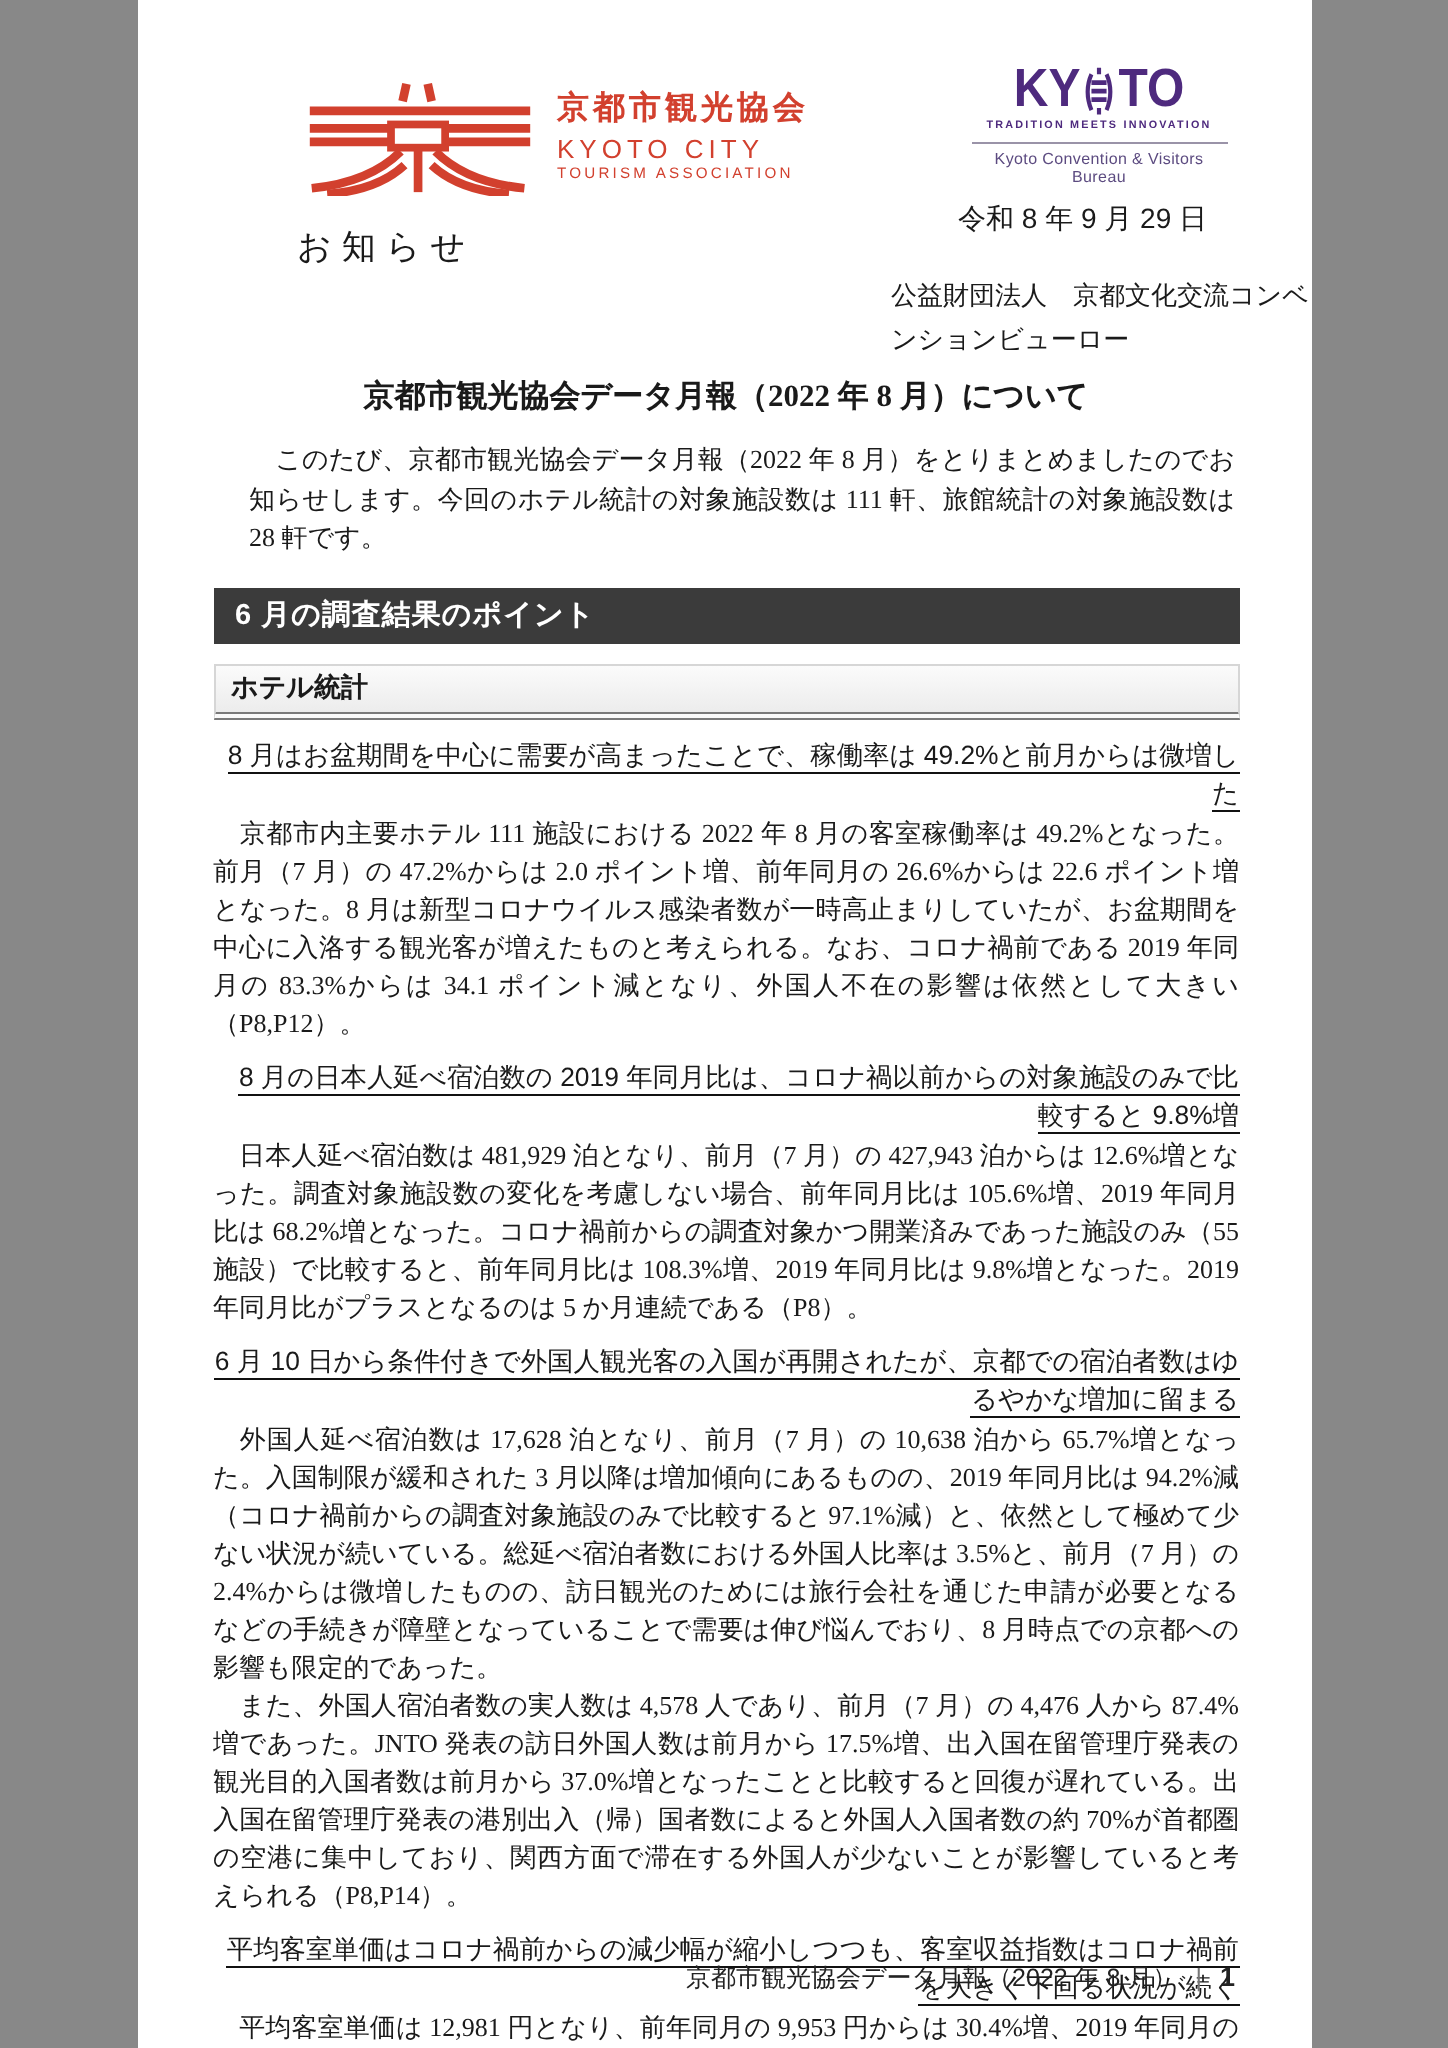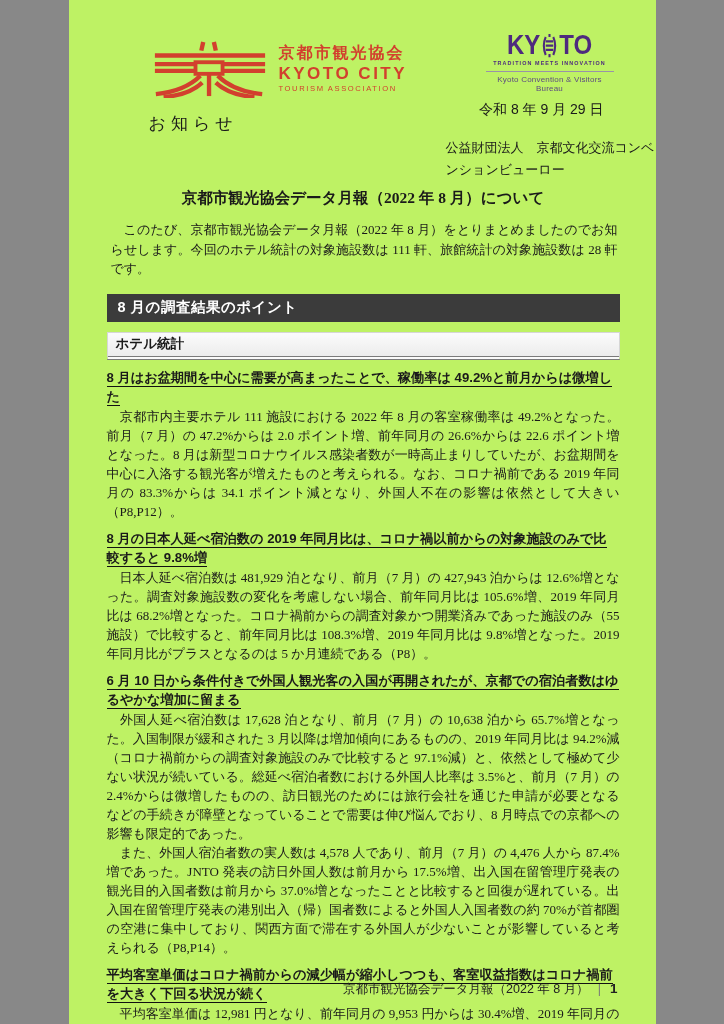--- a/index.html
+++ b/index.html
@@ -1,61 +1,61 @@
 <!DOCTYPE html>
 <html lang="ja"><head>
 <meta charset="utf-8">
 <style>
   html,body{margin:0;padding:0;background:#888;}
   .page{
     position:relative;
     width:587px;height:1024px;
     margin:0 auto;
-    background:#bef264;
+    background:#ffffff;
     box-sizing:border-box;
     overflow:hidden;
     font-family:"Liberation Serif","DejaVu Serif",serif;
     color:#1a1a1a;
   }
   
   .logo-left{position:absolute;left:82px;top:40px;display:flex;align-items:center;gap:10px;}
   .logo-mark{width:118px;height:58px;}
   .logo-left-text{line-height:1.05;color:#d2402e;font-family:"Liberation Sans","DejaVu Sans",sans-serif;}
   .logo-left-text .jp{font-size:16px;font-weight:bold;letter-spacing:2px;}
-  .logo-left-text .en1{font-size:17px;font-weight:bold;letter-spacing:2.5px;margin-top:4px;}
+  .logo-left-text .en1{font-size:13px;font-weight:normal;letter-spacing:2.5px;margin-top:4px;}
   .logo-left-text .en2{font-size:7.6px;letter-spacing:1.6px;margin-top:2px;}
   .kyoto-logo{position:absolute;right:40px;top:33px;width:132px;text-align:center;
     font-family:"Liberation Sans","DejaVu Sans",sans-serif;color:#4e2a7e;}
   .kyoto-brand{display:flex;align-items:center;justify-content:center;font-weight:800;
     font-size:24px;letter-spacing:0px;line-height:1;transform:scaleY(1.12);}
   .kyoto-brand .lantern{width:17px;height:23px;margin:0 1px;}
   .kyoto-tagline{font-size:5.4px;font-weight:bold;letter-spacing:1.1px;margin-top:3px;}
   .kyoto-rule{border-top:1px solid #9a93a8;margin:5px 2px 3px 2px;}
   .kyoto-bureau{font-size:8px;letter-spacing:0.2px;color:#5c4b80;}
   .date-line{position:absolute;right:52px;top:101px;font-size:14px;
     font-family:"Liberation Sans","DejaVu Sans",sans-serif;}
   .notice{position:absolute;left:80px;top:112px;font-size:17px;letter-spacing:5px;
     font-family:"Liberation Sans","DejaVu Sans",sans-serif;}
   .org-block{position:absolute;left:377px;top:137px;font-size:13px;line-height:21.5px;
     font-family:"Liberation Sans","DejaVu Sans",sans-serif;}
   
   .content{position:absolute;left:38px;right:36px;top:188px;}
   .doc-title{margin:0;text-align:center;font-size:15.5px;font-weight:bold;
     font-family:Liberation Serif, serif;}
-  .intro{margin:11px 2px 0 4px;font-size:13px;line-height:19.5px;text-align:justify;}
+  .intro{margin:11px 2px 0 18px;font-size:13px;line-height:19.5px;text-align:justify;}
   .banner{margin-top:15px;background:#3b3b3b;color:#ffffff;font-weight:bold;font-size:14.5px;
     padding:4px 11px 5px 11px;font-family:"Liberation Sans","DejaVu Sans",sans-serif;
     letter-spacing:0.5px;}
   .sublabel{margin-top:10px;background:linear-gradient(#fbfbfb,#ececec);
     border:1px solid #d6d6d6;border-bottom:4px double #7a7a7a;
     padding:2px 24px 3px 8px;font-weight:bold;font-size:13.5px;
     font-family:"Liberation Sans","DejaVu Sans",sans-serif;}
   .sec{margin-top:8px;}
-  .sec h2{margin:0 0 1px 0;font-size:13.2px;font-weight:bold;line-height:19px;
-    font-family:"Liberation Sans","DejaVu Sans",sans-serif;}
+  .sec h2{margin:0 0 1px 0;font-size:13.2px;font-weight:normal;line-height:19px;
+    font-family:"Liberation Sans","DejaVu Sans",sans-serif;text-align:right;}
   .sec h2 .hl{border-bottom:1.5px solid #111;padding-bottom:1px;}
   .sec p{margin:0;font-size:13px;line-height:19px;text-align:justify;}
   
   .footer{position:absolute;right:38px;bottom:26px;font-size:12.5px;
     font-family:"Liberation Sans","DejaVu Sans",sans-serif;color:#222;}
   .footer .sep{margin:0 9px;color:#777;font-weight:300;}
   .footer .pg{font-weight:bold;font-size:13.5px;}
 </style>
 </head>
 <body>
@@ -108,21 +108,21 @@
   <div class="notice">お知らせ</div>
 
   <div class="org-block">
     <div>公益財団法人　京都文化交流コンベンションビューロー</div>
   </div>
 
   <div class="content">
     <h1 class="doc-title">京都市観光協会データ月報（2022 年 8 月）について</h1>
     <p class="intro">　このたび、京都市観光協会データ月報（2022 年 8 月）をとりまとめましたのでお知らせします。今回のホテル統計の対象施設数は 111 軒、旅館統計の対象施設数は 28 軒です。</p>
 
-    <div class="banner">8 月の調査結果のポイント</div>
+    <div class="banner">6 月の調査結果のポイント</div>
     <div class="sublabel">ホテル統計</div>
 
     <div class="sec">
       <h2><span class="hl">8 月はお盆期間を中心に需要が高まったことで、稼働率は 49.2%と前月からは微増した</span></h2>
       <p>　京都市内主要ホテル 111 施設における 2022 年 8 月の客室稼働率は 49.2%となった。前月（7 月）の 47.2%からは 2.0 ポイント増、前年同月の 26.6%からは 22.6 ポイント増となった。8 月は新型コロナウイルス感染者数が一時高止まりしていたが、お盆期間を中心に入洛する観光客が増えたものと考えられる。なお、コロナ禍前である 2019 年同月の 83.3%からは 34.1 ポイント減となり、外国人不在の影響は依然として大きい（P8,P12）。</p>
     </div>
 
     <div class="sec">
       <h2><span class="hl">8 月の日本人延べ宿泊数の 2019 年同月比は、コロナ禍以前からの対象施設のみで比較すると 9.8%増</span></h2>
       <p>　日本人延べ宿泊数は 481,929 泊となり、前月（7 月）の 427,943 泊からは 12.6%増となった。調査対象施設数の変化を考慮しない場合、前年同月比は 105.6%増、2019 年同月比は 68.2%増となった。コロナ禍前からの調査対象かつ開業済みであった施設のみ（55 施設）で比較すると、前年同月比は 108.3%増、2019 年同月比は 9.8%増となった。2019 年同月比がプラスとなるのは 5 か月連続である（P8）。</p>

